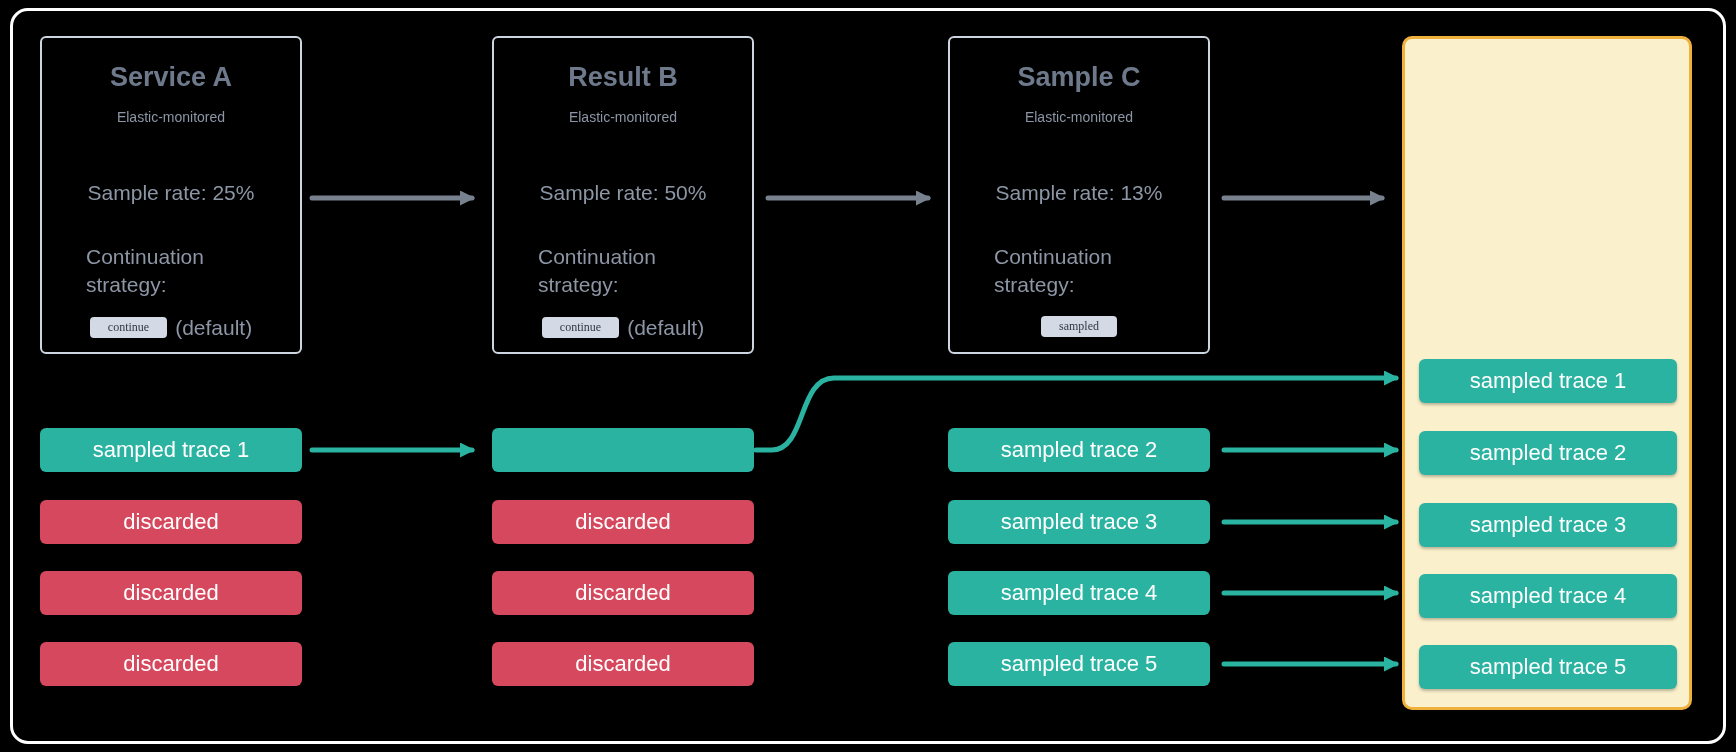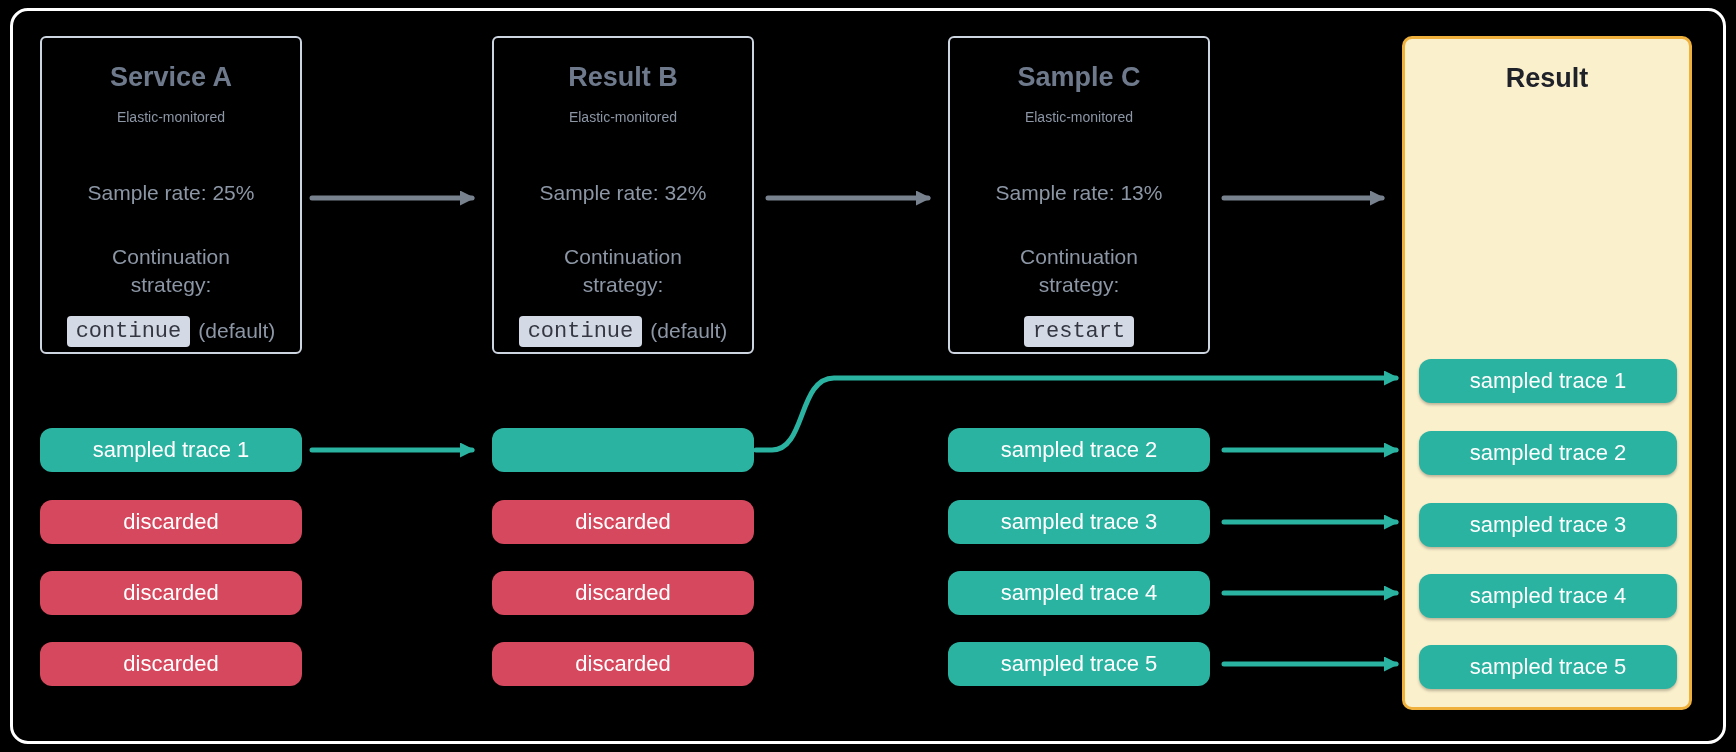--- a/index.html
+++ b/index.html
@@ -38,21 +38,20 @@
     border: 3px solid var(--frame-border, #fff);
     border-radius: 18px;
   }
   .service-box {
     position: absolute;
     top: 36px;
     width: 262px;
     height: 318px;
     border: 2px solid var(--box-border, #cdd5e0);
     border-radius: 6px;
-    text-align: center;
     padding: 24px 10px 0 10px;
     display: flex;
     flex-direction: column;
     align-items: center;
   }
   .service-title {
     font-size: 27px;
     font-weight: bold;
     color: var(--title, #6e7a8c);
     margin-bottom: 16px;
@@ -75,26 +74,26 @@
     margin-bottom: 16px;
   }
   .strategy-row {
     display: flex;
     align-items: center;
     gap: 8px;
     font-size: 21px;
     color: var(--body, #8c96a5);
   }
   .code-badge {
-    font-family: Liberation Mono, monospace;
+    font-family: Liberation Serif, serif;
     background: var(--code-bg, #d3dae6);
     color: var(--code-text, #343741);
-    padding: 3px 9px;
+    padding: 3px 18px;
     border-radius: 4px;
-    font-size: 22px;
+    font-size: 12px;
   }
   .strategy-note:empty { display: none; }
   .result-box {
     position: absolute;
     left: 1402px; top: 36px;
     width: 290px; height: 674px;
     background: var(--result-bg, #fbf0cc);
     border: 3px solid var(--result-border, #f0b13c);
     border-radius: 10px;
     text-align: center;
@@ -102,21 +101,21 @@
   }
   .result-title {
     font-size: 27px;
     font-weight: bold;
     color: var(--result-title, #20222a);
   }
   .pill {
     position: absolute;
     width: 262px;
     height: 44px;
-    border-radius: 12px;
+    border-radius: 6px;
     display: flex;
     align-items: center;
     justify-content: center;
     color: var(--pill-text, #fff);
     font-size: 22px;
     box-shadow: 0 2px 3px rgba(0,0,0,0.25);
   }
   .pill.sampled { background: var(--teal, #2bb3a2); }
   .pill.discarded { background: var(--red, #d5485d); }
   .result-box .pill { left: 14px; width: 258px; }
@@ -144,41 +143,40 @@
     <div class="service-strategy">Continuation strategy:</div>
     <div class="strategy-row">
       <span class="code-badge">continue</span>
       <span class="strategy-note">(default)</span>
     </div>
   </div>
 
   <div class="service-box" style="left:492px;">
     <div class="service-title">Result B</div>
     <div class="service-mon">Elastic-monitored</div>
-    <div class="service-rate">Sample rate: 32%</div>
+    <div class="service-rate">Sample rate: 50%</div>
     <div class="service-strategy">Continuation strategy:</div>
     <div class="strategy-row">
       <span class="code-badge">continue</span>
       <span class="strategy-note">(default)</span>
     </div>
   </div>
 
   <div class="service-box" style="left:948px;">
     <div class="service-title">Sample C</div>
     <div class="service-mon">Elastic-monitored</div>
     <div class="service-rate">Sample rate: 13%</div>
     <div class="service-strategy">Continuation strategy:</div>
     <div class="strategy-row">
-      <span class="code-badge">restart</span>
+      <span class="code-badge">sampled</span>
 
     </div>
   </div>
 
   <div class="result-box">
-    <div class="result-title">Result</div>
     <div class="pill sampled" style="top:320px;">
         <span>sampled trace 1</span>
       </div>
     <div class="pill sampled" style="top:392px;">
         <span>sampled trace 2</span>
       </div>
     <div class="pill sampled" style="top:464px;">
         <span>sampled trace 3</span>
       </div>
     <div class="pill sampled" style="top:535px;">

